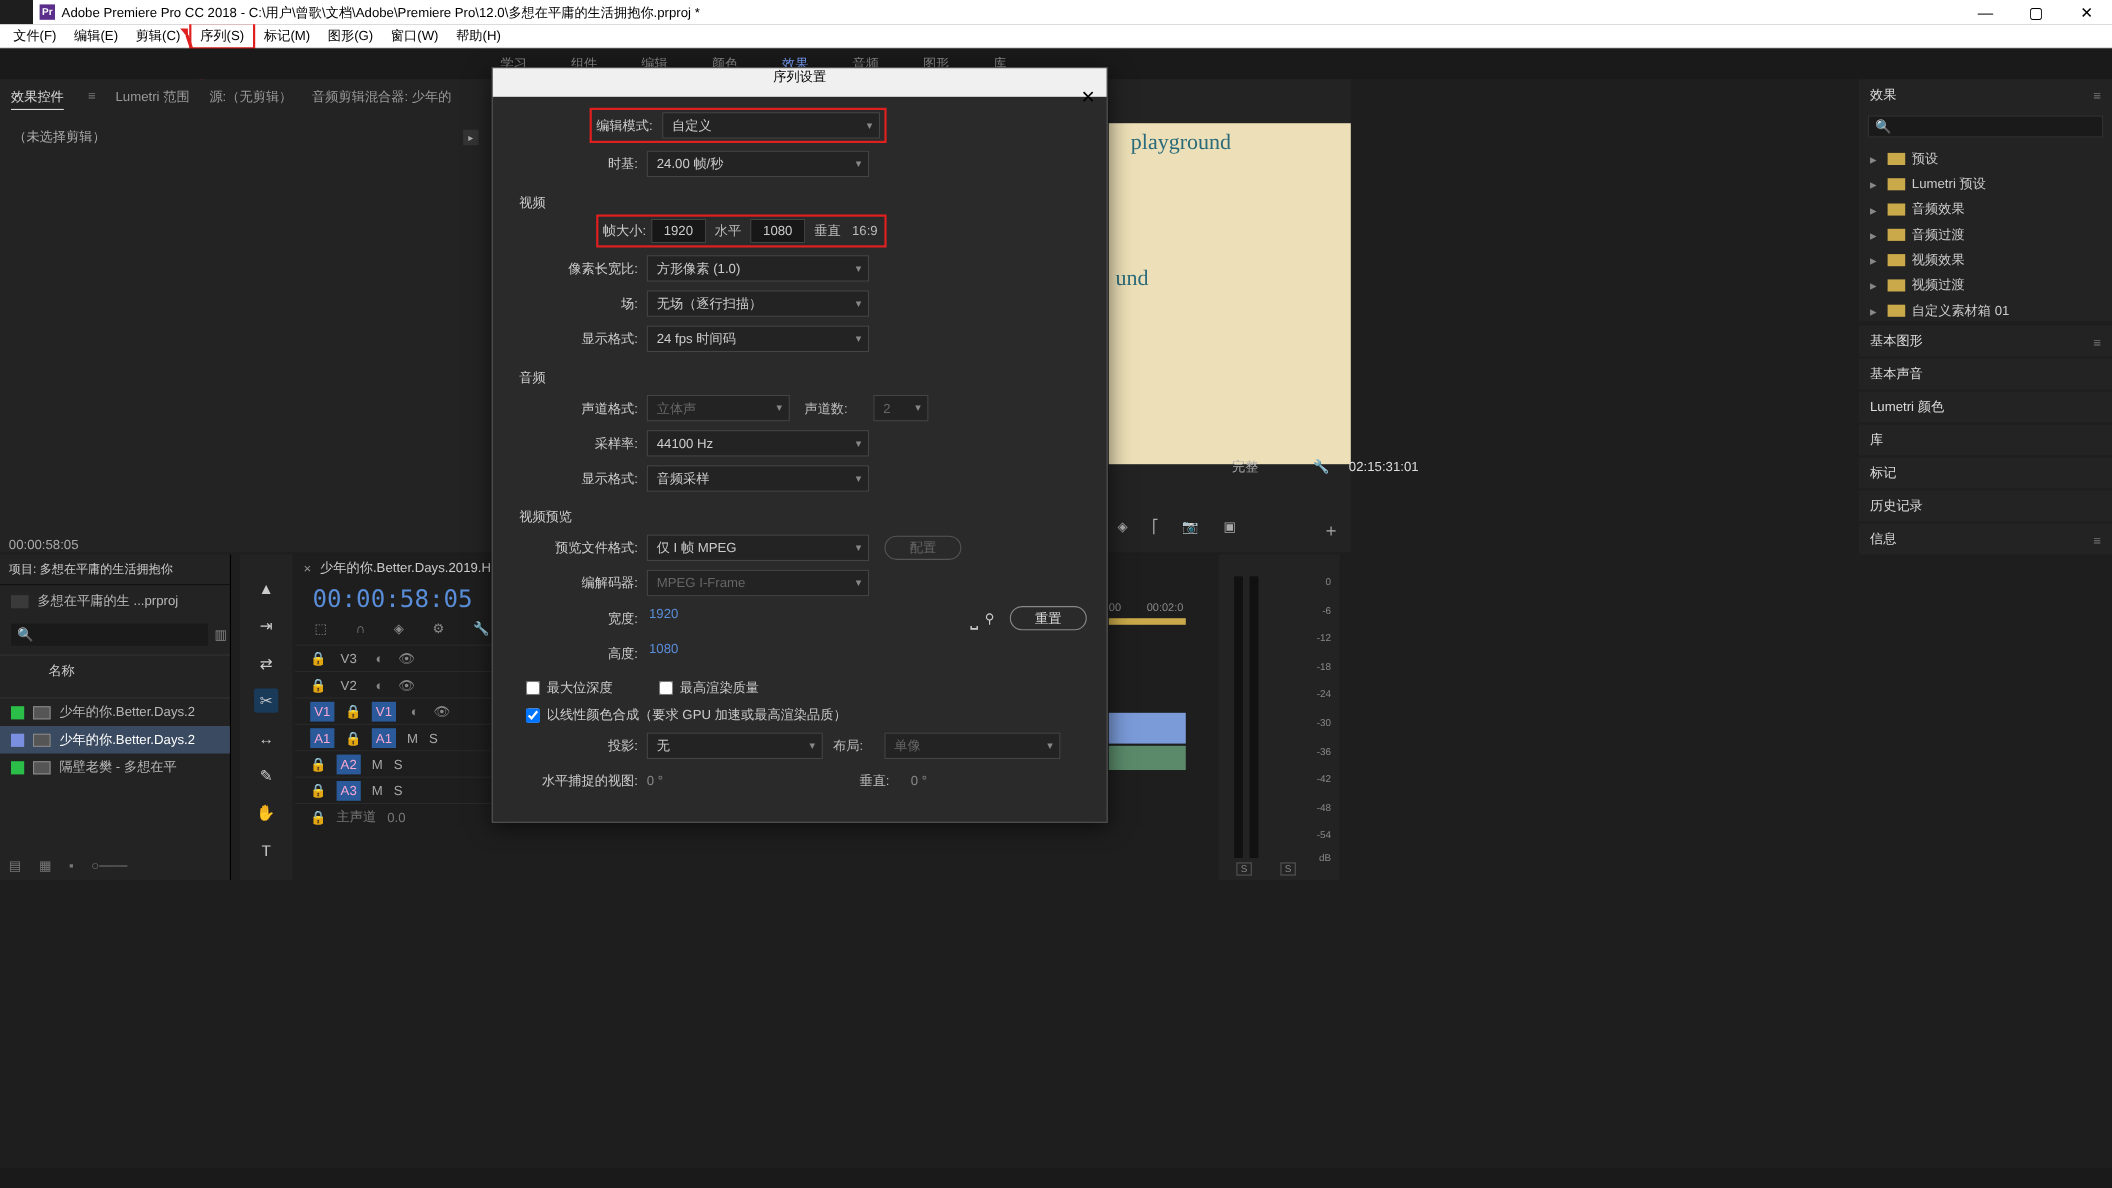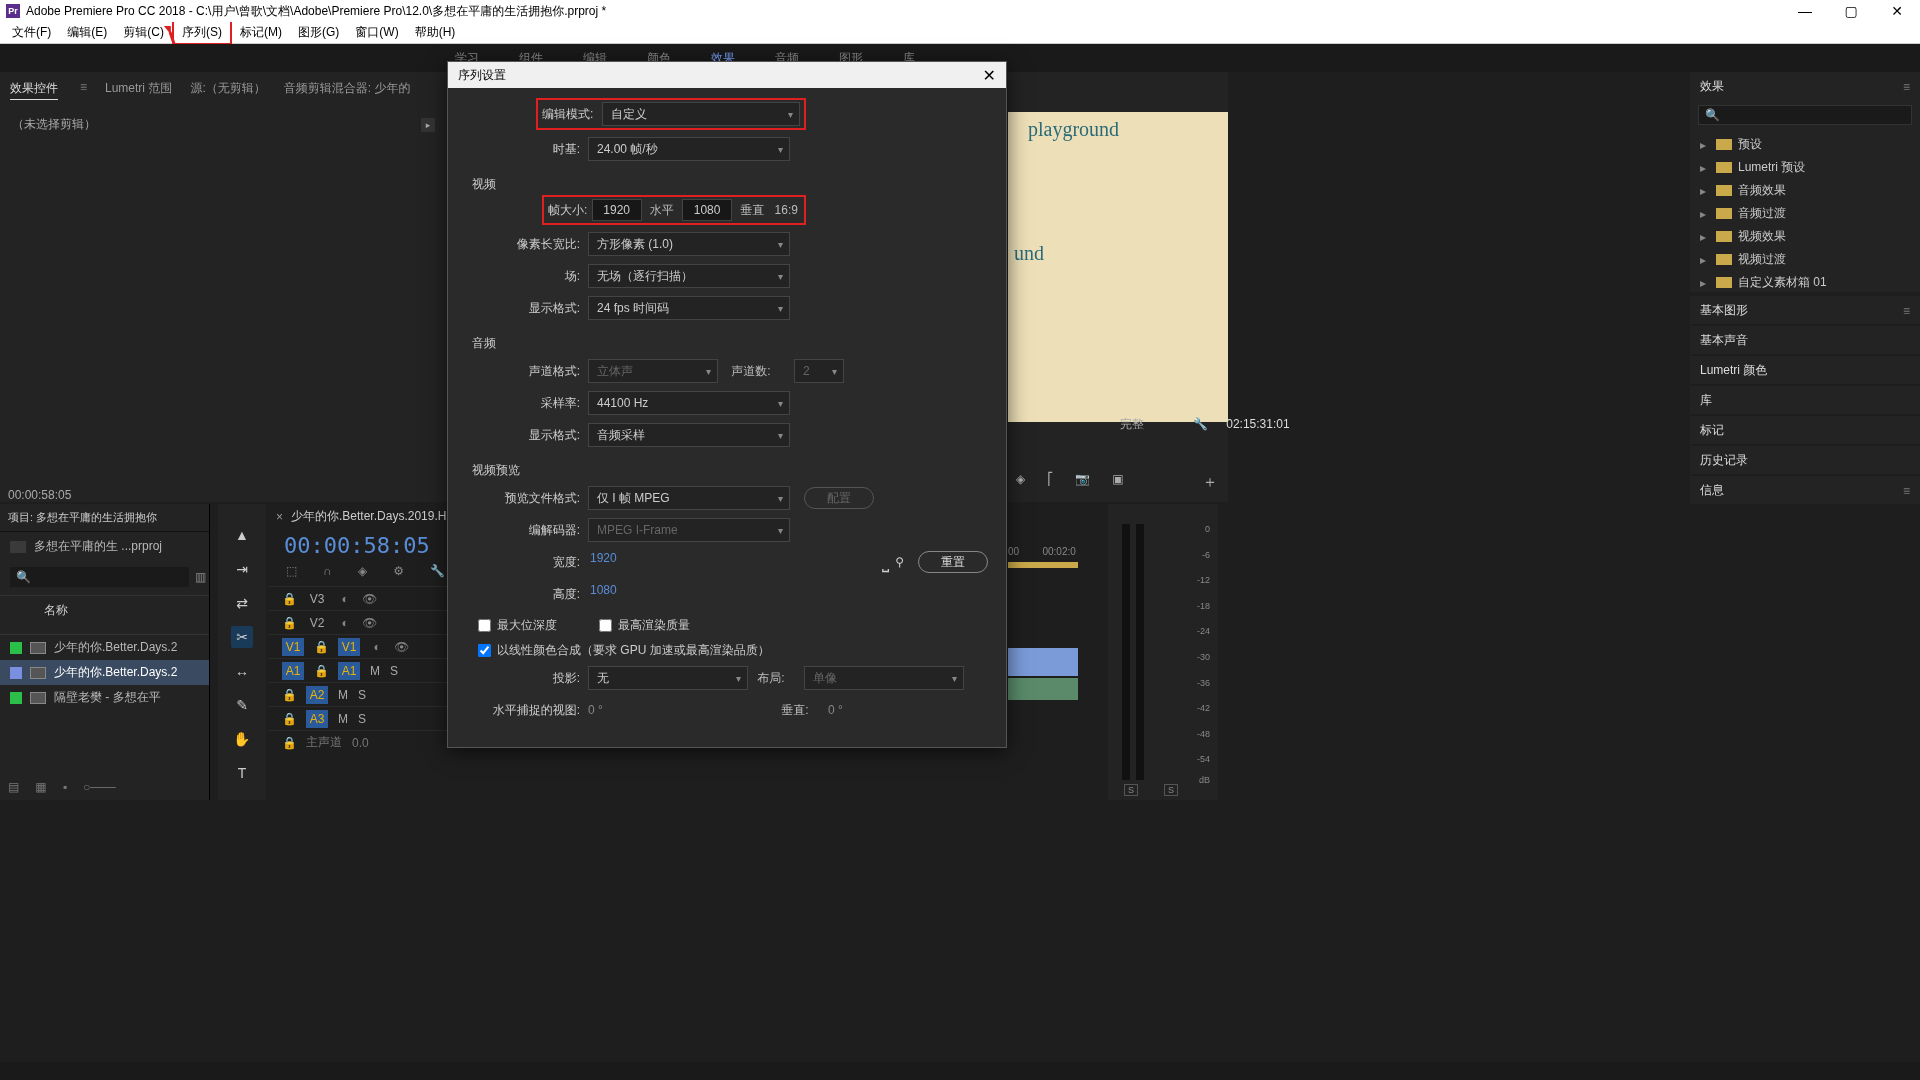--- a/index.html
+++ b/index.html
@@ -1,19 +1,19 @@
 <!DOCTYPE html>
 <html><head>
 <meta charset="utf-8">
 <style>
 * { margin:0; padding:0; box-sizing:border-box; font-family:"Microsoft YaHei",Arial,sans-serif; font-size:12px; }
 body { background:#1e1e1e; color:#b8b8b8; width:1920px; height:1080px; overflow:hidden; position:relative; }
 
 
-.titlebar { height:22px; background:#fff; color:#000; display:flex; align-items:center; padding:0 6px; position:relative; }
+.titlebar { height:22px; background:#fff; color:#000; display:flex; align-items:center; padding:0 6px; position:relative;margin-left:30px; }
 .titlebar .icon { width:14px; height:14px; background:#5b2e8c; color:#fff; font-size:9px; display:inline-flex; align-items:center; justify-content:center; margin-right:6px; font-weight:bold; }
 .titlebar .title { font-size:12px; }
 .winbtns { position:absolute; right:0; top:0; display:flex; }
 .winbtns div { width:46px; height:22px; display:flex; align-items:center; justify-content:center; font-size:14px; }
 
 
 .menubar { height:22px; background:#fff; color:#000; display:flex; align-items:center; padding:0 4px; border-bottom:1px solid #ccc; }
 .menubar .mi { padding:2px 8px; }
 .menubar .mi.boxed { border:2px solid #e02020; }
 
@@ -61,21 +61,21 @@
 .tl { position:absolute; left:268px; top:504px; width:940px; height:296px; background:#1e1e1e; }
 .tl .tabs { display:flex; align-items:center; padding:4px 8px; gap:8px; color:#ccc; font-size:11px; }
 .tl .tabs .x { color:#999; }
 .tl .tc { color:#5a8dd8; font-size:22px; padding:4px 16px; font-family:monospace; }
 .tl .tc-icons { display:flex; gap:26px; padding:2px 18px 8px; color:#888; font-size:12px; }
 .tl .tracks { display:flex; }
 .tl .headers { width:180px; }
 .tl .trk { height:24px; display:flex; align-items:center; gap:10px; padding:0 14px; color:#aaa; font-size:11px; border-top:1px solid #2a2a2a; }
 .tl .trk .lk,.tl .trk .nm,.tl .trk .tg,.tl .trk .ey { width:14px; text-align:center; color:#888; }
 .tl .trk .lbl { width:22px; text-align:center; }
-.tl .trk .lbl.on { background:#2a5a9a; color:#eab308; height:18px; line-height:18px; }
+.tl .trk .lbl.on { background:#2a5a9a; color:#f9a8d4; height:18px; line-height:18px; }
 .tl .trk.master { color:#777; font-size:11px; }
 
 
 .monitor { position:absolute; left:1008px; top:72px; width:220px; height:430px; background:#232323; }
 .monitor .vid { position:absolute; left:0; top:40px; width:220px; height:310px; background:#ede0b8; }
 .monitor .vid .scr { font-family:cursive; color:#2a6a7a; font-size:20px; }
 .mon-tc { position:absolute; left:1120px; top:413px; color:#ddd; font-size:16px; font-family:monospace; }
 .mon-tc .fit { color:#aaa; font-size:12px; margin-right:40px; }
 .mon-tc .wr { color:#aaa; margin-right:8px; }
 .mon-btns { position:absolute; left:1008px; top:472px; width:220px; display:flex; gap:22px; padding-left:8px; color:#aaa; font-size:13px; }
@@ -99,21 +99,21 @@
 
 .meter { position:absolute; left:1108px; top:504px; width:110px; height:296px; background:#232323; }
 .meter .scale { position:absolute; right:8px; top:20px; bottom:20px; width:40px; }
 .meter .scale .lv { position:absolute; right:0; font-size:9px; color:#888; }
 .meter .bar { position:absolute; left:14px; top:20px; bottom:20px; width:8px; background:#111; }
 .meter .bar2 { left:28px; }
 .meter .s { position:absolute; bottom:4px; font-size:9px; color:#888; border:1px solid #555; padding:0 3px; }
 
 
 .dialog { position:absolute; left:447px; top:61px; width:560px; background:#2a2a2a; border:1px solid #555; box-shadow:0 4px 20px rgba(0,0,0,.6); z-index:100; }
-.dialog .dtitle { height:26px; background:#f0f0f0; color:#000; display:flex; align-items:center; padding:0 10px; font-size:12px; }
+.dialog .dtitle { height:26px; background:#f0f0f0; color:#000; display:flex; align-items:center; padding:0 10px; font-size:12px;flex-direction:column; }
 .dialog .dtitle .x { margin-left:auto; font-size:16px; cursor:pointer; }
 .dialog .body { padding:10px 18px 18px; color:#ccc; }
 .dialog .frow { display:flex; align-items:center; margin:6px 0; height:26px; }
 .dialog .frow .lbl { width:122px; text-align:right; padding-right:8px; color:#ccc; font-size:12px; }
 .dialog .sel { flex:1; max-width:200px; height:24px; background:#232323; border:1px solid #444; color:#ccc; display:flex; align-items:center; padding:0 8px; position:relative; }
 .dialog .sel.wide { max-width:202px; }
 .dialog .sel:after { content:"▾"; position:absolute; right:6px; color:#888; font-size:10px; }
 .dialog .sel.dis { color:#666; }
 .dialog .inp { width:50px; height:22px; background:#171717; border:1px solid #444; color:#ccc; text-align:center; }
 .dialog .inp.link { background:transparent; border:none; color:#5a8dd8; text-align:left; padding-left:2px; }

